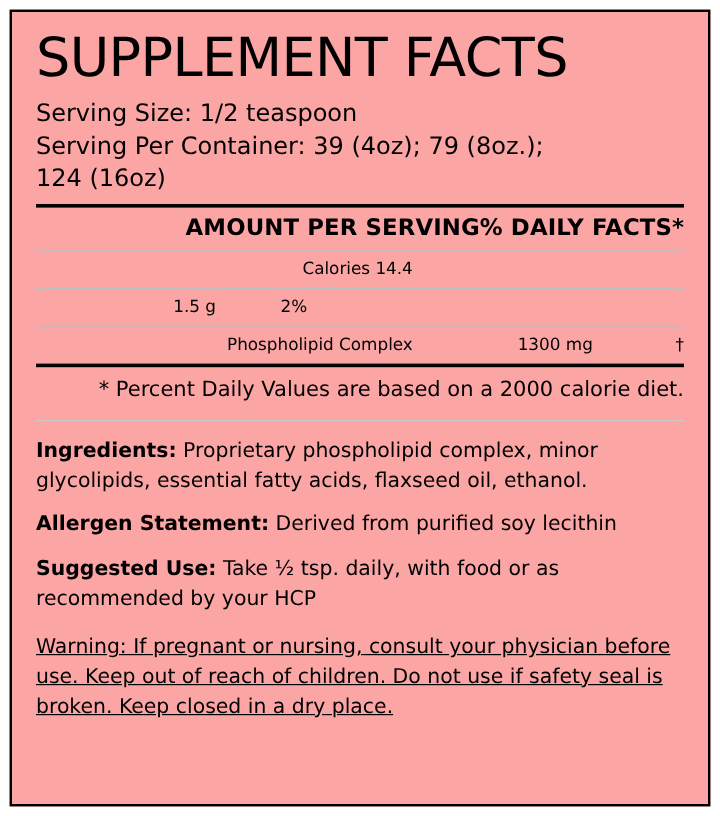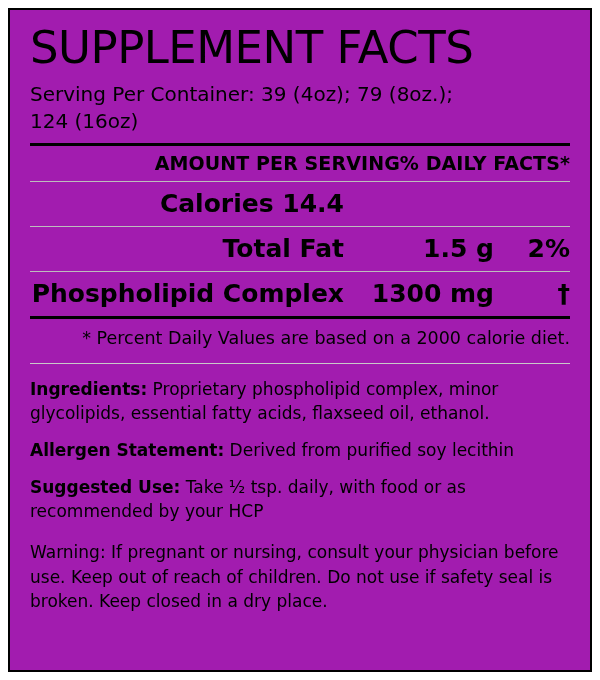--- a/index.html
+++ b/index.html
@@ -15,21 +15,21 @@
     -webkit-font-smoothing: antialiased;
   }
   .panel {
     position: absolute;
     left: 8px;
     top: 8px;
     width: 584px;
     height: 664px;
     border: 2px solid #000000;
     box-sizing: border-box;
-    background: #a21caf;
+    background: #fca5a5;
   }
   .inner {
     padding: 14px 20px 0 20px;
   }
   .title {
     font-size: 45px;
     font-weight: 400;
     letter-spacing: -0.5px;
     line-height: 1.05;
     margin: 0 0 10px 0;
@@ -44,24 +44,23 @@
     border-top: 3px solid #000000;
     margin: 0;
   }
   .rule-thin {
     border-top: 1px solid #bdbdbd;
     margin: 0;
   }
   .row {
     display: flex;
     align-items: baseline;
-    font-size: 25px;
+    font-size: 14px;
     line-height: 1.2;
     padding: 7px 0 7px 0;
-    font-weight: bold;
   }
   .row .name {
     flex: 1 1 auto;
     text-align: right;
   }
   .row .amount {
     width: 150px;
     text-align: right;
     padding-right: 14px;
   }
@@ -94,31 +93,33 @@
     font-size: 17px;
     line-height: 1.45;
     margin: 12px 0 0 0;
   }
   .para b { font-weight: 700; margin-top: 12px; }
   .para.first { margin-top: 13px; }
   .warning {
     font-size: 17px;
     line-height: 1.45;
     margin: 16px 0 0 0;
+    text-decoration: underline;
   }
 </style>
 </head>
 <body>
 
 <div class="panel">
   <div class="inner">
 
     <h1 class="title">SUPPLEMENT FACTS</h1>
 
     <div class="serving">
+      <div>Serving Size: 1/2 teaspoon</div>
       <div>Serving Per Container: 39 (4oz); 79 (8oz.);</div>
       <div>124 (16oz)</div>
     </div>
 
     <div class="rule-thick"></div>
 
     <div class="row header-row">
       <div class="name">AMOUNT PER SERVING</div>
       <div class="dvhead">% DAILY FACTS*</div>
     </div>
@@ -127,21 +128,20 @@
 
     <div class="row">
       <div class="name">Calories 14.4</div>
       <div class="amount"></div>
       <div class="dv"></div>
     </div>
 
     <div class="rule-thin"></div>
 
     <div class="row">
-      <div class="name">Total Fat</div>
       <div class="amount">1.5 g</div>
       <div class="dv">2%</div>
     </div>
 
     <div class="rule-thin"></div>
 
     <div class="row">
       <div class="name">Phospholipid Complex</div>
       <div class="amount">1300  mg</div>
       <div class="dv">†</div>

